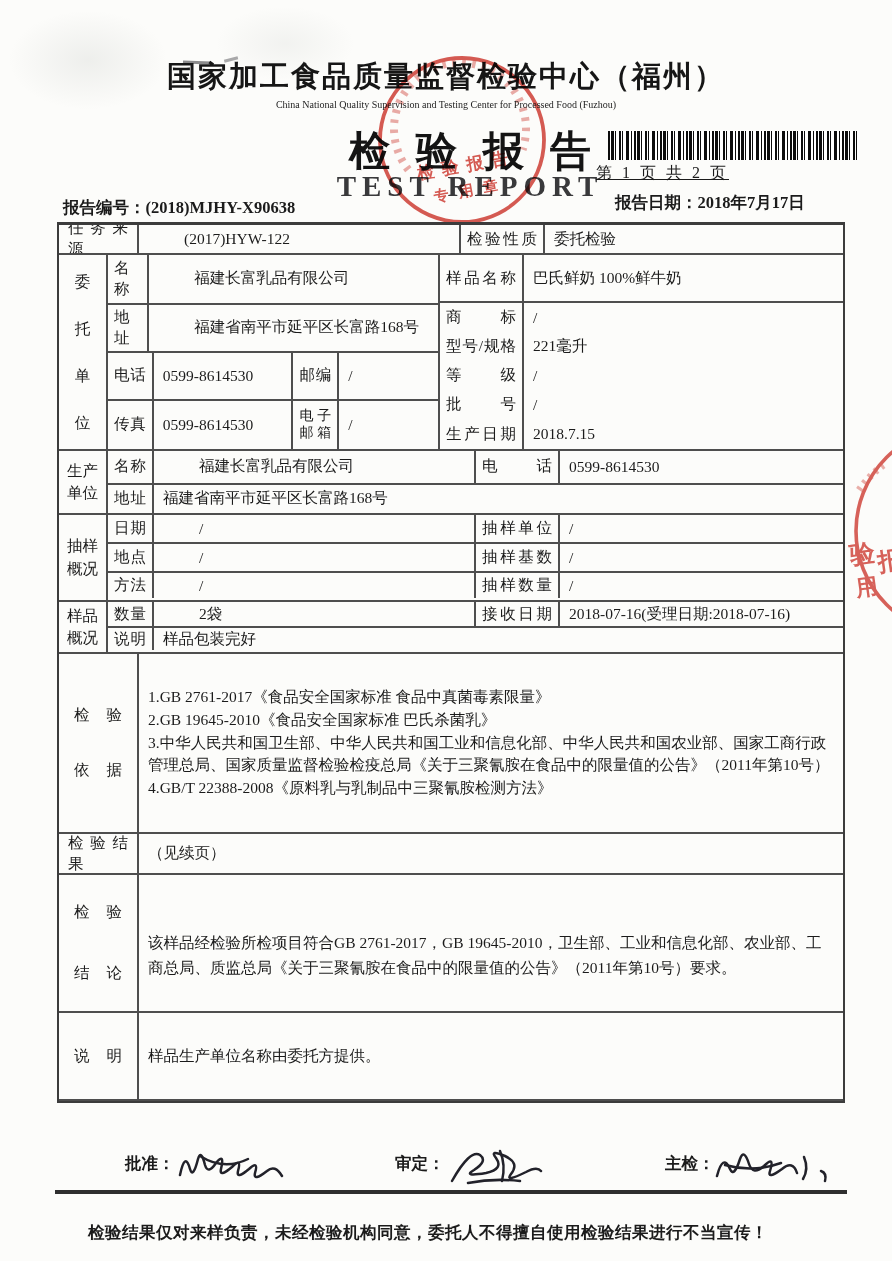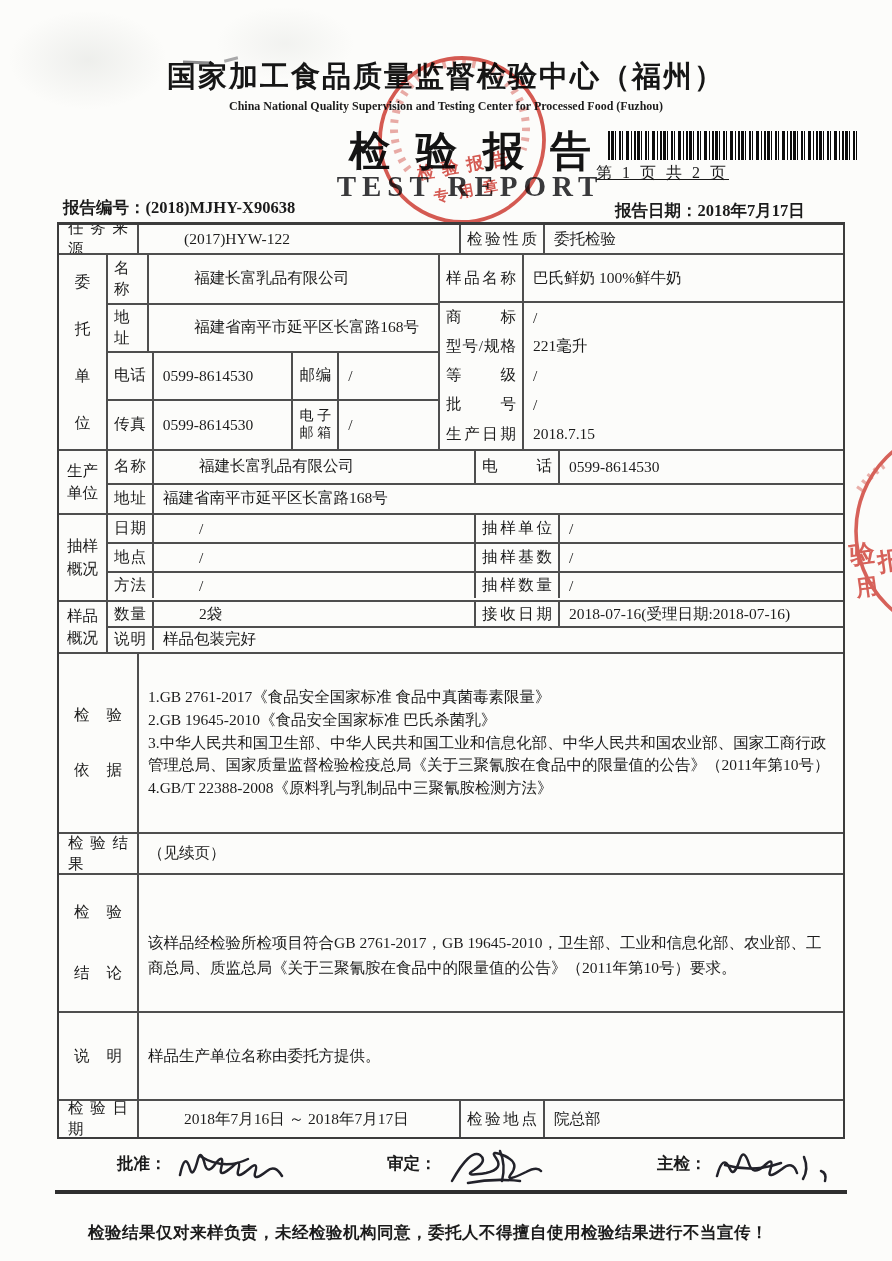--- a/index.html
+++ b/index.html
@@ -1,32 +1,32 @@
 <!DOCTYPE html>
 <html><head>
 <meta charset="utf-8">
 <style>
   html,body{margin:0;padding:0;background:#e8e8e6;}
   .page{position:relative;width:892px;height:1261px;margin:0 auto;background:#fcfcfa;
         overflow:hidden;font-family:"Liberation Serif","DejaVu Serif",serif;color:#1b1b1b;}
   .abs{position:absolute;}
   
   .org-cn{left:0;right:0;top:57px;text-align:center;font-size:29px;font-weight:bold;letter-spacing:2px;color:#161616;}
-  .org-en{left:0;right:0;top:99px;text-align:center;font-size:12px;font-weight:bold;color:#1d1d1d;}
+  .org-en{left:0;right:0;top:99px;text-align:center;font-size:10px;font-weight:normal;color:#1d1d1d;}
   .title-cn{left:270px;width:400px;top:124px;text-align:center;font-size:41px;font-weight:bold;
             letter-spacing:26px;text-indent:26px;color:#141414;}
   .title-en{left:270px;width:400px;top:170px;text-align:center;font-size:29px;font-weight:bold;
             letter-spacing:6px;color:#39393b;}
   .barcode{left:608px;top:131px;width:252px;height:29px;
      background:repeating-linear-gradient(90deg,#0c0c0c 0 2px,#fff 2px 3px,#0c0c0c 3px 6px,#fff 6px 7px,
      #0c0c0c 7px 8px,#fff 8px 11px,#0c0c0c 11px 13px,#fff 13px 14px,#0c0c0c 14px 15px,#fff 15px 18px,
      #0c0c0c 18px 21px,#fff 21px 23px,#0c0c0c 23px 24px,#fff 24px 26px);}
   .pageline{left:596px;top:163px;font-size:16px;letter-spacing:3px;text-decoration:underline;}
   .repno{left:63px;top:197px;font-size:16.5px;font-weight:600;}
-  .repdate{left:615px;top:200px;font-size:16.5px;font-weight:600;}
+  .repdate{left:615px;top:192px;font-size:16.5px;font-weight:600;}
   
   .form{left:57px;top:222px;width:788px;border:2.5px solid #3c3c3c;border-top-width:3.5px;box-sizing:border-box;
         font-size:15.5px;}
   .sec{display:flex;border-bottom:2px solid #4e4e4e;box-sizing:border-box;}
   .sec.lastsec{border-bottom:none;}
   .row{display:flex;box-sizing:border-box;}
   .bb{border-bottom:2px solid #4e4e4e;}
   .cell{border-right:2px solid #4e4e4e;display:flex;align-items:center;box-sizing:border-box;overflow:hidden;}
   .cell.nr{border-right:none;}
   .col{display:flex;flex-direction:column;box-sizing:border-box;}
@@ -41,21 +41,21 @@
   .concl{line-height:1.55;padding:2px 16px 2px 9px;margin-top:25px;}
   
   .w49{width:49px;}.w46{width:46px;}.w84{width:84px;}.w95{width:80px;}.w101{width:101px;}
   .w140{width:140px;}.w286{width:286px;margin-left:36px;}.w319{width:319px;flex:1;}.w332{width:332px;}
   .w403{width:403px;}.w689{width:689px;flex:1;}.w735{width:735px;}
   .h30{height:30px;}.h50{height:50px;}.h49{height:49px;}.h48{height:48px;}.h35{height:35px;}
   .h29{height:29px;}.h26{height:26px;}.h87{height:87px;}.h196{height:196px;justify-content:center;}.h146{height:146px;}
   .h180{height:180px;}.h41{height:41px;}.h138{height:138px;}.h88{height:88px;}.h36{height:36px;}.h64{height:64px;}.h52{height:52px;}
   
   .signrow{left:57px;top:1143px;width:790px;height:46px;}
-  .signlab{position:absolute;font-size:16.5px;font-weight:600;top:10px;}
+  .signlab{position:absolute;font-size:16.5px;font-weight:600;top:10px;margin-left:8px;}
   .sig{position:absolute;top:0;}
   .sig path{fill:none;stroke:#22222a;stroke-width:2.5;stroke-linecap:round;stroke-linejoin:round;}
   
   .sepline{left:55px;top:1190px;width:792px;height:3.5px;background:#2f2f2f;}
   .foot1{left:57px;top:1199px;font-size:16.5px;font-weight:bold;letter-spacing:.5px;}
   .foot2{left:88px;top:1222px;font-size:16.5px;font-weight:bold;letter-spacing:.5px;}
   
   .stamp-main{left:368px;top:50px;mix-blend-mode:multiply;}
   .stamp-edge{left:845px;top:438px;width:47px;height:205px;overflow:hidden;mix-blend-mode:multiply;}
   
@@ -375,34 +375,20 @@
 
     <div class="sec h88">
       <div class="cell w95">
           <span class="jl" style="padding:0 15px">说明</span>
         </div>
       <div class="cell w689 nr">
           <span class="val">样品生产单位名称由委托方提供。</span>
         </div>
     </div>
 
-    <div class="sec h36 lastsec">
-      <div class="cell w95">
-          <span class="jl">检验日期</span>
-        </div>
-      <div class="cell w286">
-          <span class="val">2018年7月16日 ～ 2018年7月17日</span>
-        </div>
-      <div class="cell w84">
-          <span class="jl tight">检验地点</span>
-        </div>
-      <div class="cell w319 nr">
-          <span class="val">院总部</span>
-        </div>
-    </div>
   </div>
 
   <div class="abs signrow">
     <span class="signlab" style="left:60px">批准：</span>
     <svg class="sig" style="left:115px" width="120" height="46" viewBox="0 0 120 46">
       <path d="M8 32 Q13 8 18 26 Q21 36 26 16 Q29 6 33 22 Q36 32 44 20 Q53 9 49 26 Q47 35 60 24 Q70 14 66 28 Q64 37 77 26 Q87 17 83 30 Q81 39 95 28 Q103 21 110 33"></path>
       <path d="M28 13 Q52 28 76 16"></path>
     </svg>
     <span class="signlab" style="left:330px">审定：</span>
     <svg class="sig" style="left:385px" width="110" height="46" viewBox="0 0 110 46">

